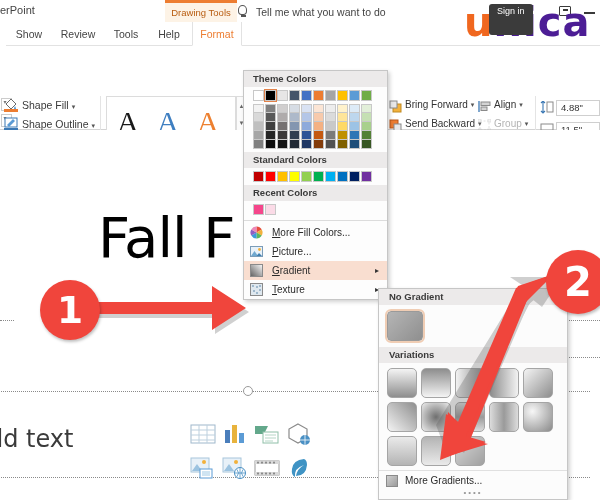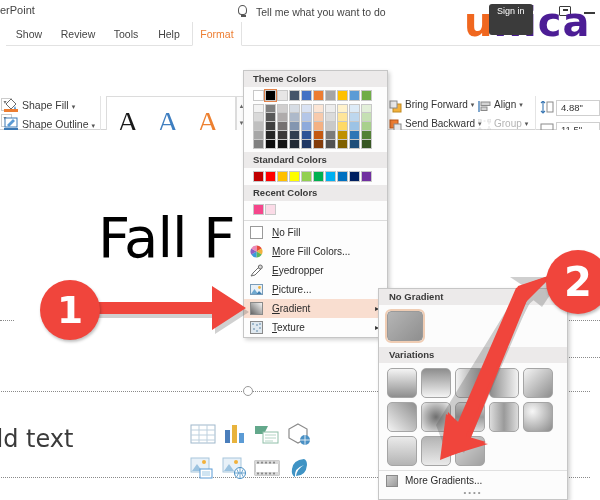--- a/index.html
+++ b/index.html
@@ -251,20 +251,21 @@
   }
   .arrow-svg { position:absolute; z-index:44; }
 </style>
 </head>
 <body>
 
 <div id="app">
 
   <div class="titlebar">
     <div class="app-title">erPoint</div>
+    <div class="ctx-tab-label">Drawing Tools</div>
     <div class="signin-tip">Sign in</div>
     <div class="ribbon-display-icon"></div>
     <div class="min-btn"></div>
     <div class="watermark"><span class="wm-u">u</span><span class="wm-rest">nica</span></div>
   </div>
 
   <div class="tabstrip" id="tabstrip">
       <div class="tab" style="left: 2px; width: 42px;">Show</div>
       <div class="tab" style="left: 48px; width: 48px;">Review</div>
       <div class="tab" style="left: 100px; width: 40px;">Tools</div>
@@ -566,35 +567,28 @@
         <div class="sw" style="background: rgb(112, 48, 160);"></div>
       </div>
     <div class="menu-head">Recent Colors</div>
     <div class="sw-row" id="recent-row">
         <div class="sw" style="background: rgb(245, 70, 139);"></div>
         <div class="sw" style="background: rgb(251, 219, 231);"></div>
       </div>
     <div id="menu-items">
         <div class="mi-sep"></div>
         <div class="mi"><span class="mi-ico"><svg width="13" height="13" viewBox="0 0 13 13">
-              <rect x="0.5" y="0.5" width="12" height="12" fill="#fff" stroke="#9a9a9a"></rect>
-            </svg></span><span><u>N</u>o Fill</span></div>
-        <div class="mi"><span class="mi-ico"><svg width="13" height="13" viewBox="0 0 13 13">
               <circle cx="6.5" cy="6.5" r="6" fill="#eee"></circle>
               <path d="M6.5 6.5 L6.5 0.5 A6 6 0 0 1 11.7 3.5 Z" fill="#e84c3d"></path>
               <path d="M6.5 6.5 L11.7 3.5 A6 6 0 0 1 11.7 9.5 Z" fill="#f2b13c"></path>
               <path d="M6.5 6.5 L11.7 9.5 A6 6 0 0 1 6.5 12.5 Z" fill="#5cb85c"></path>
               <path d="M6.5 6.5 L6.5 12.5 A6 6 0 0 1 1.3 9.5 Z" fill="#3b9ad9"></path>
               <path d="M6.5 6.5 L1.3 9.5 A6 6 0 0 1 1.3 3.5 Z" fill="#8e5ec2"></path>
               <path d="M6.5 6.5 L1.3 3.5 A6 6 0 0 1 6.5 0.5 Z" fill="#ec87b8"></path>
             </svg></span><span><u>M</u>ore Fill Colors...</span></div>
-        <div class="mi"><span class="mi-ico"><svg width="13" height="13" viewBox="0 0 13 13">
-              <path d="M1 12 L3 9 L9 3 L11 5 L5 11 Z" fill="#fff" stroke="#6b6b6b"></path>
-              <circle cx="10.3" cy="3" r="2" fill="#d4d4d4" stroke="#6b6b6b"></circle>
-            </svg></span><span><u>E</u>yedropper</span></div>
         <div class="mi"><span class="mi-ico"><svg width="13" height="13" viewBox="0 0 13 13">
               <rect x="0.5" y="1.5" width="12" height="10" fill="#e8f1f8" stroke="#7a9cb8"></rect>
               <circle cx="9.5" cy="4.5" r="1.4" fill="#f2b13c"></circle>
               <path d="M1 11 L4.5 6 L8 11 Z" fill="#6fa8cf"></path>
               <path d="M6.5 11 L9 8 L12 11 Z" fill="#3f7fb0"></path>
             </svg></span><span><u>P</u>icture...</span></div>
         <div class="mi hl"><span class="mi-ico"><svg width="13" height="13" viewBox="0 0 13 13">
               <defs>
                 <linearGradient id="gi" x1="0" y1="1" x2="1" y2="0">
                   <stop offset="0" stop-color="#5e5e5e"></stop>

